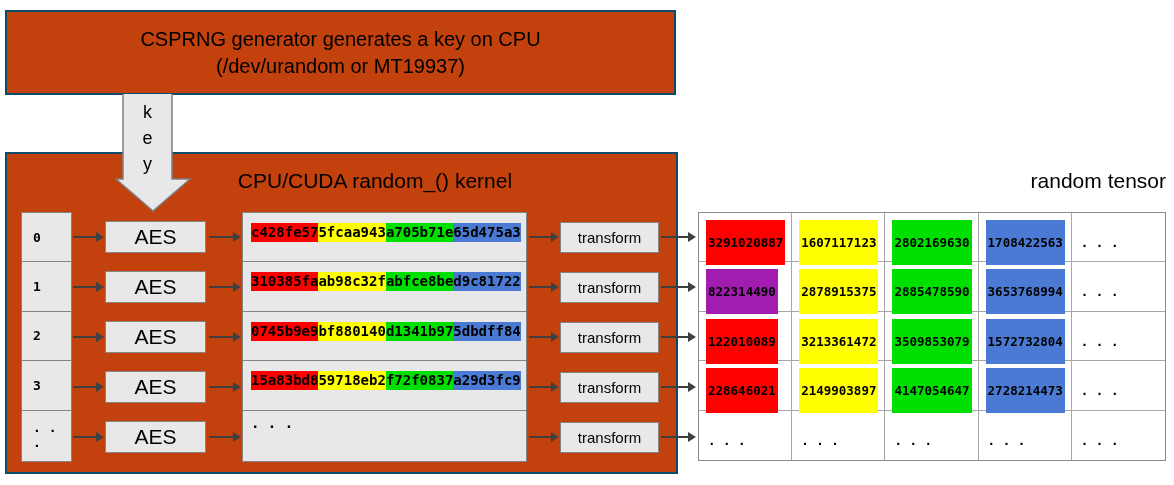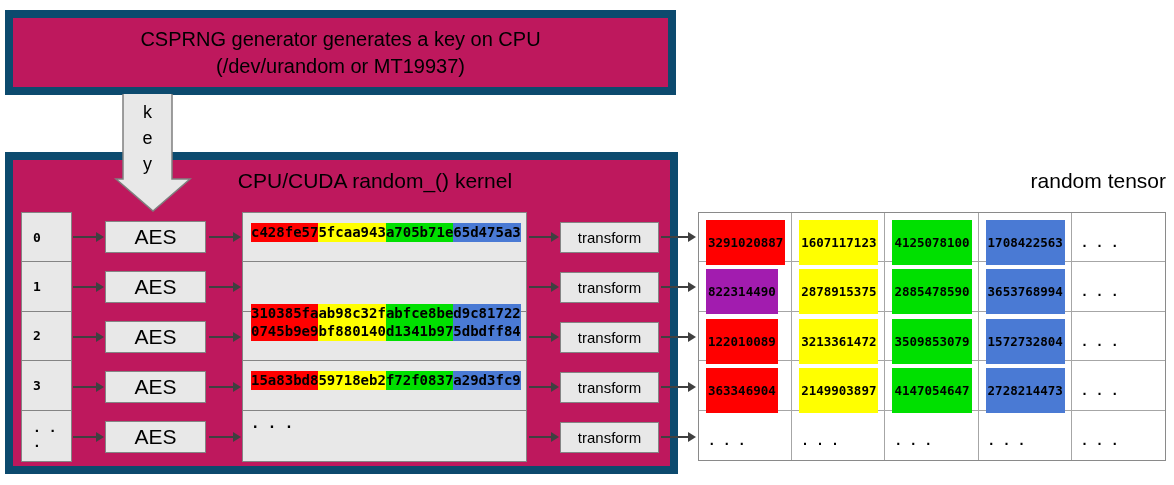--- a/index.html
+++ b/index.html
@@ -1,21 +1,21 @@
 <!DOCTYPE html>
 <html><head>
 <meta charset="utf-8">
 <style>
   html,body{margin:0;padding:0;background:#fff;}
   .canvas{
     position:relative;width:1174px;height:485px;background:#fff;
     font-family:"Liberation Sans", sans-serif;color:#000;overflow:hidden;
   }
   
-  .graybox{background:#be185d;border:8px solid #0c4a6e;box-sizing:border-box;}
+  .graybox{background:#c2410c;border:2px solid #0c4a6e;box-sizing:border-box;}
   .innerbox{background:#e8e8e8;border:1.5px solid #848484;box-sizing:border-box;}
 
   
   .header-box{
     position:absolute;left:5px;top:10px;width:671px;height:85px;
     display:flex;flex-direction:column;justify-content:center;align-items:center;
     font-size:20px;line-height:27px;text-align:center;
   }
 
   
@@ -122,21 +122,21 @@
     <div class="counter-cell sep">2</div>
     <div class="counter-cell sep">3</div>
     <div class="counter-cell">. . .</div>
   </div>
 
   <div class="hex-box">
     <div class="hex-cell sep">
       <span class="hex-seg" style="background-color: rgb(255, 0, 0);">c428fe57</span><span class="hex-seg" style="background-color: rgb(255, 255, 0);">5fcaa943</span><span class="hex-seg" style="background-color: rgb(0, 224, 0);">a705b71e</span><span class="hex-seg" style="background-color: rgb(74, 122, 212);">65d475a3</span>
     </div>
     <div class="hex-cell sep">
-      <span class="hex-seg" style="background-color: rgb(255, 0, 0); margin-top: 32px;">310385fa</span><span class="hex-seg" style="background-color: rgb(255, 255, 0);">ab98c32f</span><span class="hex-seg" style="background-color: rgb(0, 224, 0);">abfce8be</span><span class="hex-seg" style="background-color: rgb(74, 122, 212);">d9c81722</span>
+      <span class="hex-seg" style="background-color: rgb(255, 0, 0);">310385fa</span><span class="hex-seg" style="background-color: rgb(255, 255, 0);">ab98c32f</span><span class="hex-seg" style="background-color: rgb(0, 224, 0);">abfce8be</span><span class="hex-seg" style="background-color: rgb(74, 122, 212);">d9c81722</span>
     </div>
     <div class="hex-cell sep">
       <span class="hex-seg" style="background-color: rgb(255, 0, 0);">0745b9e9</span><span class="hex-seg" style="background-color: rgb(255, 255, 0);">bf880140</span><span class="hex-seg" style="background-color: rgb(0, 224, 0);">d1341b97</span><span class="hex-seg" style="background-color: rgb(74, 122, 212);">5dbdff84</span>
     </div>
     <div class="hex-cell sep">
       <span class="hex-seg" style="background-color: rgb(255, 0, 0);">15a83bd8</span><span class="hex-seg" style="background-color: rgb(255, 255, 0);">59718eb2</span><span class="hex-seg" style="background-color: rgb(0, 224, 0);">f72f0837</span><span class="hex-seg" style="background-color: rgb(74, 122, 212);">a29d3fc9</span>
     </div>
     <div class="hex-cell hex-dots">. . .</div>
   </div>
 
@@ -199,37 +199,37 @@
         <span>transform</span>
       </div>
     <div class="arrow a4"></div>
   </div>
 
   <div class="tensor-title">random tensor</div>
   <div class="tensor-table">
 
     <div class="tcell br bb"><span class="tchip" style="background-color: rgb(255, 0, 0);">3291020887</span></div>
     <div class="tcell br bb"><span class="tchip" style="background-color: rgb(255, 255, 0);">1607117123</span></div>
-    <div class="tcell br bb"><span class="tchip" style="background-color: rgb(0, 224, 0);">4125078100</span></div>
+    <div class="tcell br bb"><span class="tchip" style="background-color: rgb(0, 224, 0);">2802169630</span></div>
     <div class="tcell br bb"><span class="tchip" style="background-color: rgb(74, 122, 212);">1708422563</span></div>
     <div class="tcell bb"><span class="tchip">. . .</span></div>
 
     <div class="tcell br bb"><span class="tchip" style="background-color: #a21caf;">822314490</span></div>
     <div class="tcell br bb"><span class="tchip" style="background-color: rgb(255, 255, 0);">2878915375</span></div>
     <div class="tcell br bb"><span class="tchip" style="background-color: rgb(0, 224, 0);">2885478590</span></div>
     <div class="tcell br bb"><span class="tchip" style="background-color: rgb(74, 122, 212);">3653768994</span></div>
     <div class="tcell bb"><span class="tchip">. . .</span></div>
 
     <div class="tcell br bb"><span class="tchip" style="background-color: rgb(255, 0, 0);">122010089</span></div>
     <div class="tcell br bb"><span class="tchip" style="background-color: rgb(255, 255, 0);">3213361472</span></div>
     <div class="tcell br bb"><span class="tchip" style="background-color: rgb(0, 224, 0);">3509853079</span></div>
     <div class="tcell br bb"><span class="tchip" style="background-color: rgb(74, 122, 212);">1572732804</span></div>
     <div class="tcell bb"><span class="tchip">. . .</span></div>
 
-    <div class="tcell br bb"><span class="tchip" style="background-color: rgb(255, 0, 0);">363346904</span></div>
+    <div class="tcell br bb"><span class="tchip" style="background-color: rgb(255, 0, 0);">228646021</span></div>
     <div class="tcell br bb"><span class="tchip" style="background-color: rgb(255, 255, 0);">2149903897</span></div>
     <div class="tcell br bb"><span class="tchip" style="background-color: rgb(0, 224, 0);">4147054647</span></div>
     <div class="tcell br bb"><span class="tchip" style="background-color: rgb(74, 122, 212);">2728214473</span></div>
     <div class="tcell bb"><span class="tchip">. . .</span></div>
 
     <div class="tcell br"><span class="tchip">. . .</span></div>
     <div class="tcell br"><span class="tchip">. . .</span></div>
     <div class="tcell br"><span class="tchip">. . .</span></div>
     <div class="tcell br"><span class="tchip">. . .</span></div>
     <div class="tcell"><span class="tchip">. . .</span></div>

